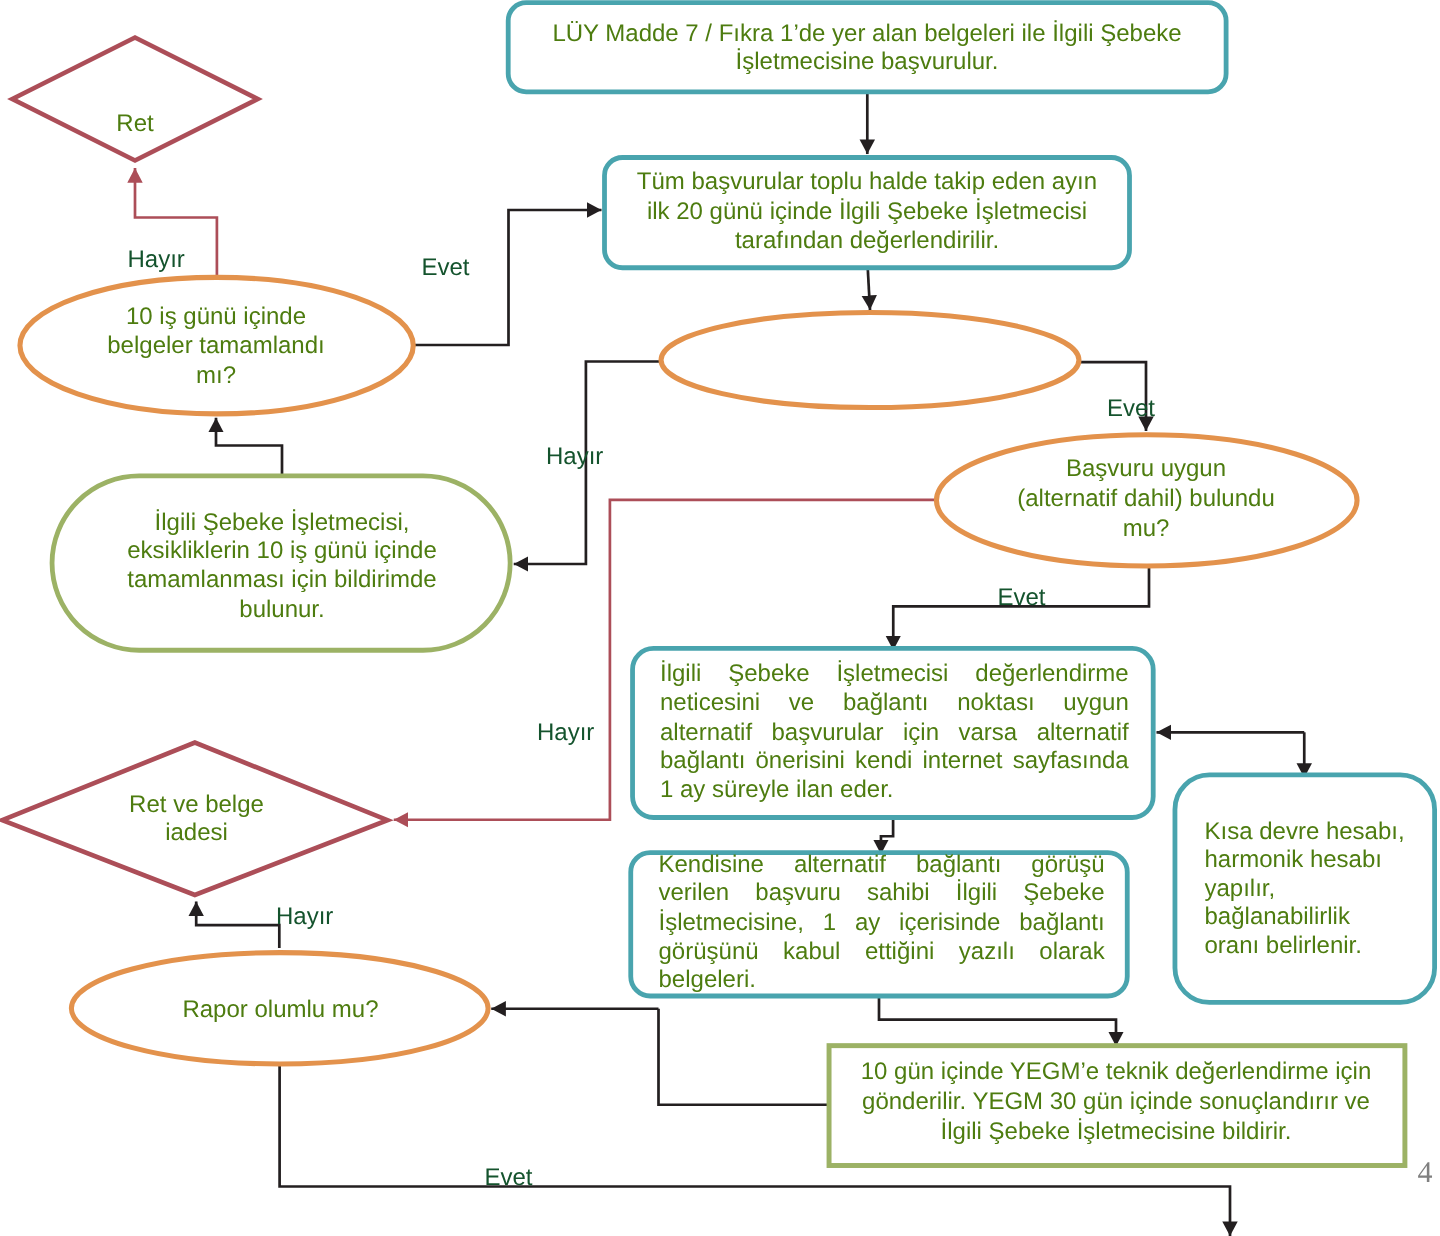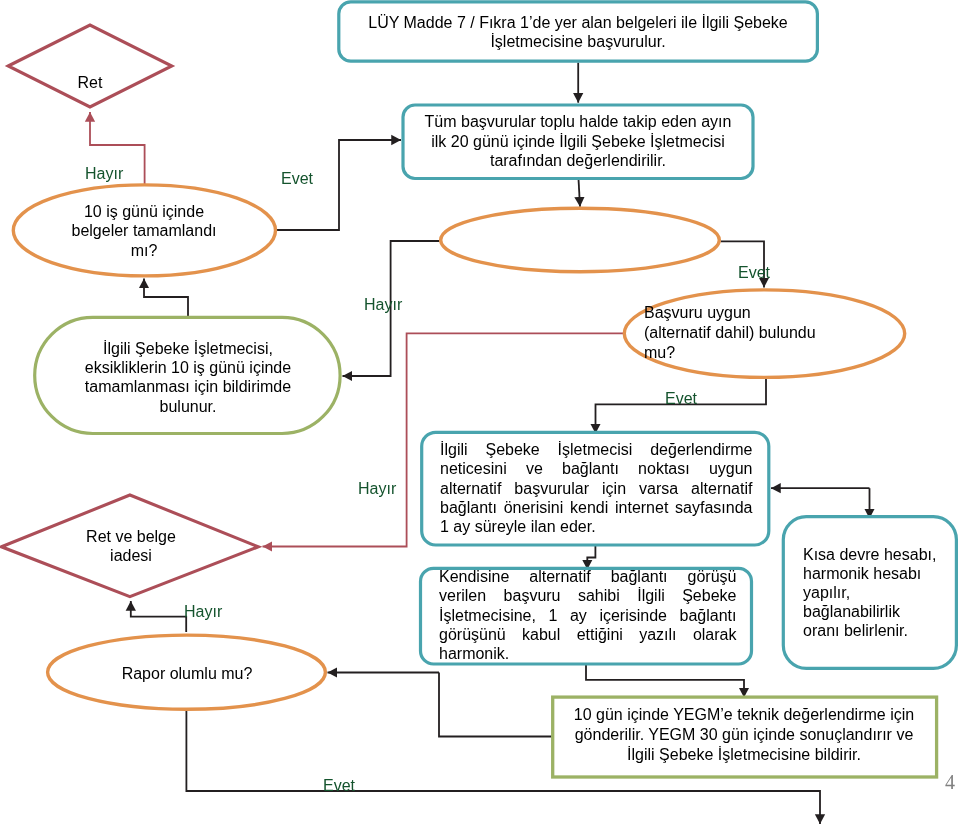--- a/index.html
+++ b/index.html
@@ -1,35 +1,35 @@
 <!DOCTYPE html>
 <html><head>
 <meta charset="utf-8">
 <title>Akis Semasi</title>
 <style>
   html,body{margin:0;padding:0;background:#ffffff;}
   body{width:960px;height:824px;overflow:hidden;font-family:"Liberation Sans",sans-serif;}
   #stage{position:relative;width:960px;height:824px;background:#fff;-webkit-font-smoothing:antialiased;}
   .nodetext,.edgelabel,.pagenum{will-change:transform;}
   svg{position:absolute;left:0;top:0;}
-  .nodetext{position:absolute;color:#000000;font-family:"Liberation Sans",sans-serif;}
+  .nodetext{position:absolute;color:#4d7c0f;font-family:"Liberation Sans",sans-serif;}
   .edgelabel{position:absolute;color:#14532d;font-family:"Liberation Sans",sans-serif;font-size:16px;white-space:nowrap;}
   .pagenum{position:absolute;color:#808080;font-family:"Liberation Serif",serif;font-size:20px;}
 
   .nodetext{font-size:16px;line-height:19.4px;}
   .ln{white-space:nowrap;}
   .jln{display:flex;justify-content:space-between;}
 
   .t-ret{left:40.1px;top:73px;width:100px;text-align:center;}
   .t-gun10{left:19.4px;top:201.8px;width:250px;text-align:center;line-height:19.3px;}
   .t-bildirim{left:62.9px;top:338.5px;width:250px;text-align:center;line-height:19.2px;}
   .t-basvuru{left:351px;top:13.1px;width:454px;text-align:center;line-height:19.3px;}
   .t-degerlendirme{left:412.6px;top:112.4px;width:330px;text-align:center;line-height:19.5px;}
   .t-eksiksiz{left:481px;top:230.5px;width:200px;text-align:center;}
-  .t-uygun{left:643.75px;top:302.95px;width:240px;text-align:left;line-height:20px;}
+  .t-uygun{left:643.75px;top:302.95px;width:240px;text-align:center;line-height:20px;}
   .t-ilan{left:439.5px;top:440.4px;width:312.5px;line-height:19.3px;}
   .t-kendisine{left:438.5px;top:567.2px;width:297.5px;line-height:19.3px;}
   .t-kisadevre{left:802.6px;top:545.6px;width:152px;text-align:left;line-height:18.95px;}
   .t-retbelge{left:55.6px;top:526.7px;width:150px;text-align:center;}
   .t-rapor{left:101.5px;top:663.6px;width:170px;text-align:center;}
   .t-yegm{left:563.7px;top:704.8px;width:360px;text-align:center;line-height:19.75px;}
 
   .lbl-gun10-hayir{left:84.7px;top:164.8px;}
   .lbl-gun10-evet{left:280.9px;top:170.4px;}
   .lbl-eksiksiz-hayir{left:364.2px;top:296px;}
@@ -202,21 +202,21 @@
         <span>içerisinde</span>
         <span>bağlantı</span>
       </div>
       <div class="ln jln">
         <span>görüşünü</span>
         <span>kabul</span>
         <span>ettiğini</span>
         <span>yazılı</span>
         <span>olarak</span>
       </div>
-      <div class="ln">harmonik.</div>
+      <div class="ln">belgeleri.</div>
     </div>
   <div class="nodetext t-kisadevre">
       <div class="ln">Kısa devre hesabı,</div>
       <div class="ln">harmonik hesabı</div>
       <div class="ln">yapılır,</div>
       <div class="ln">bağlanabilirlik</div>
       <div class="ln">oranı belirlenir.</div>
     </div>
   <div class="nodetext t-rapor">
       <div class="ln">Rapor olumlu mu?</div>

